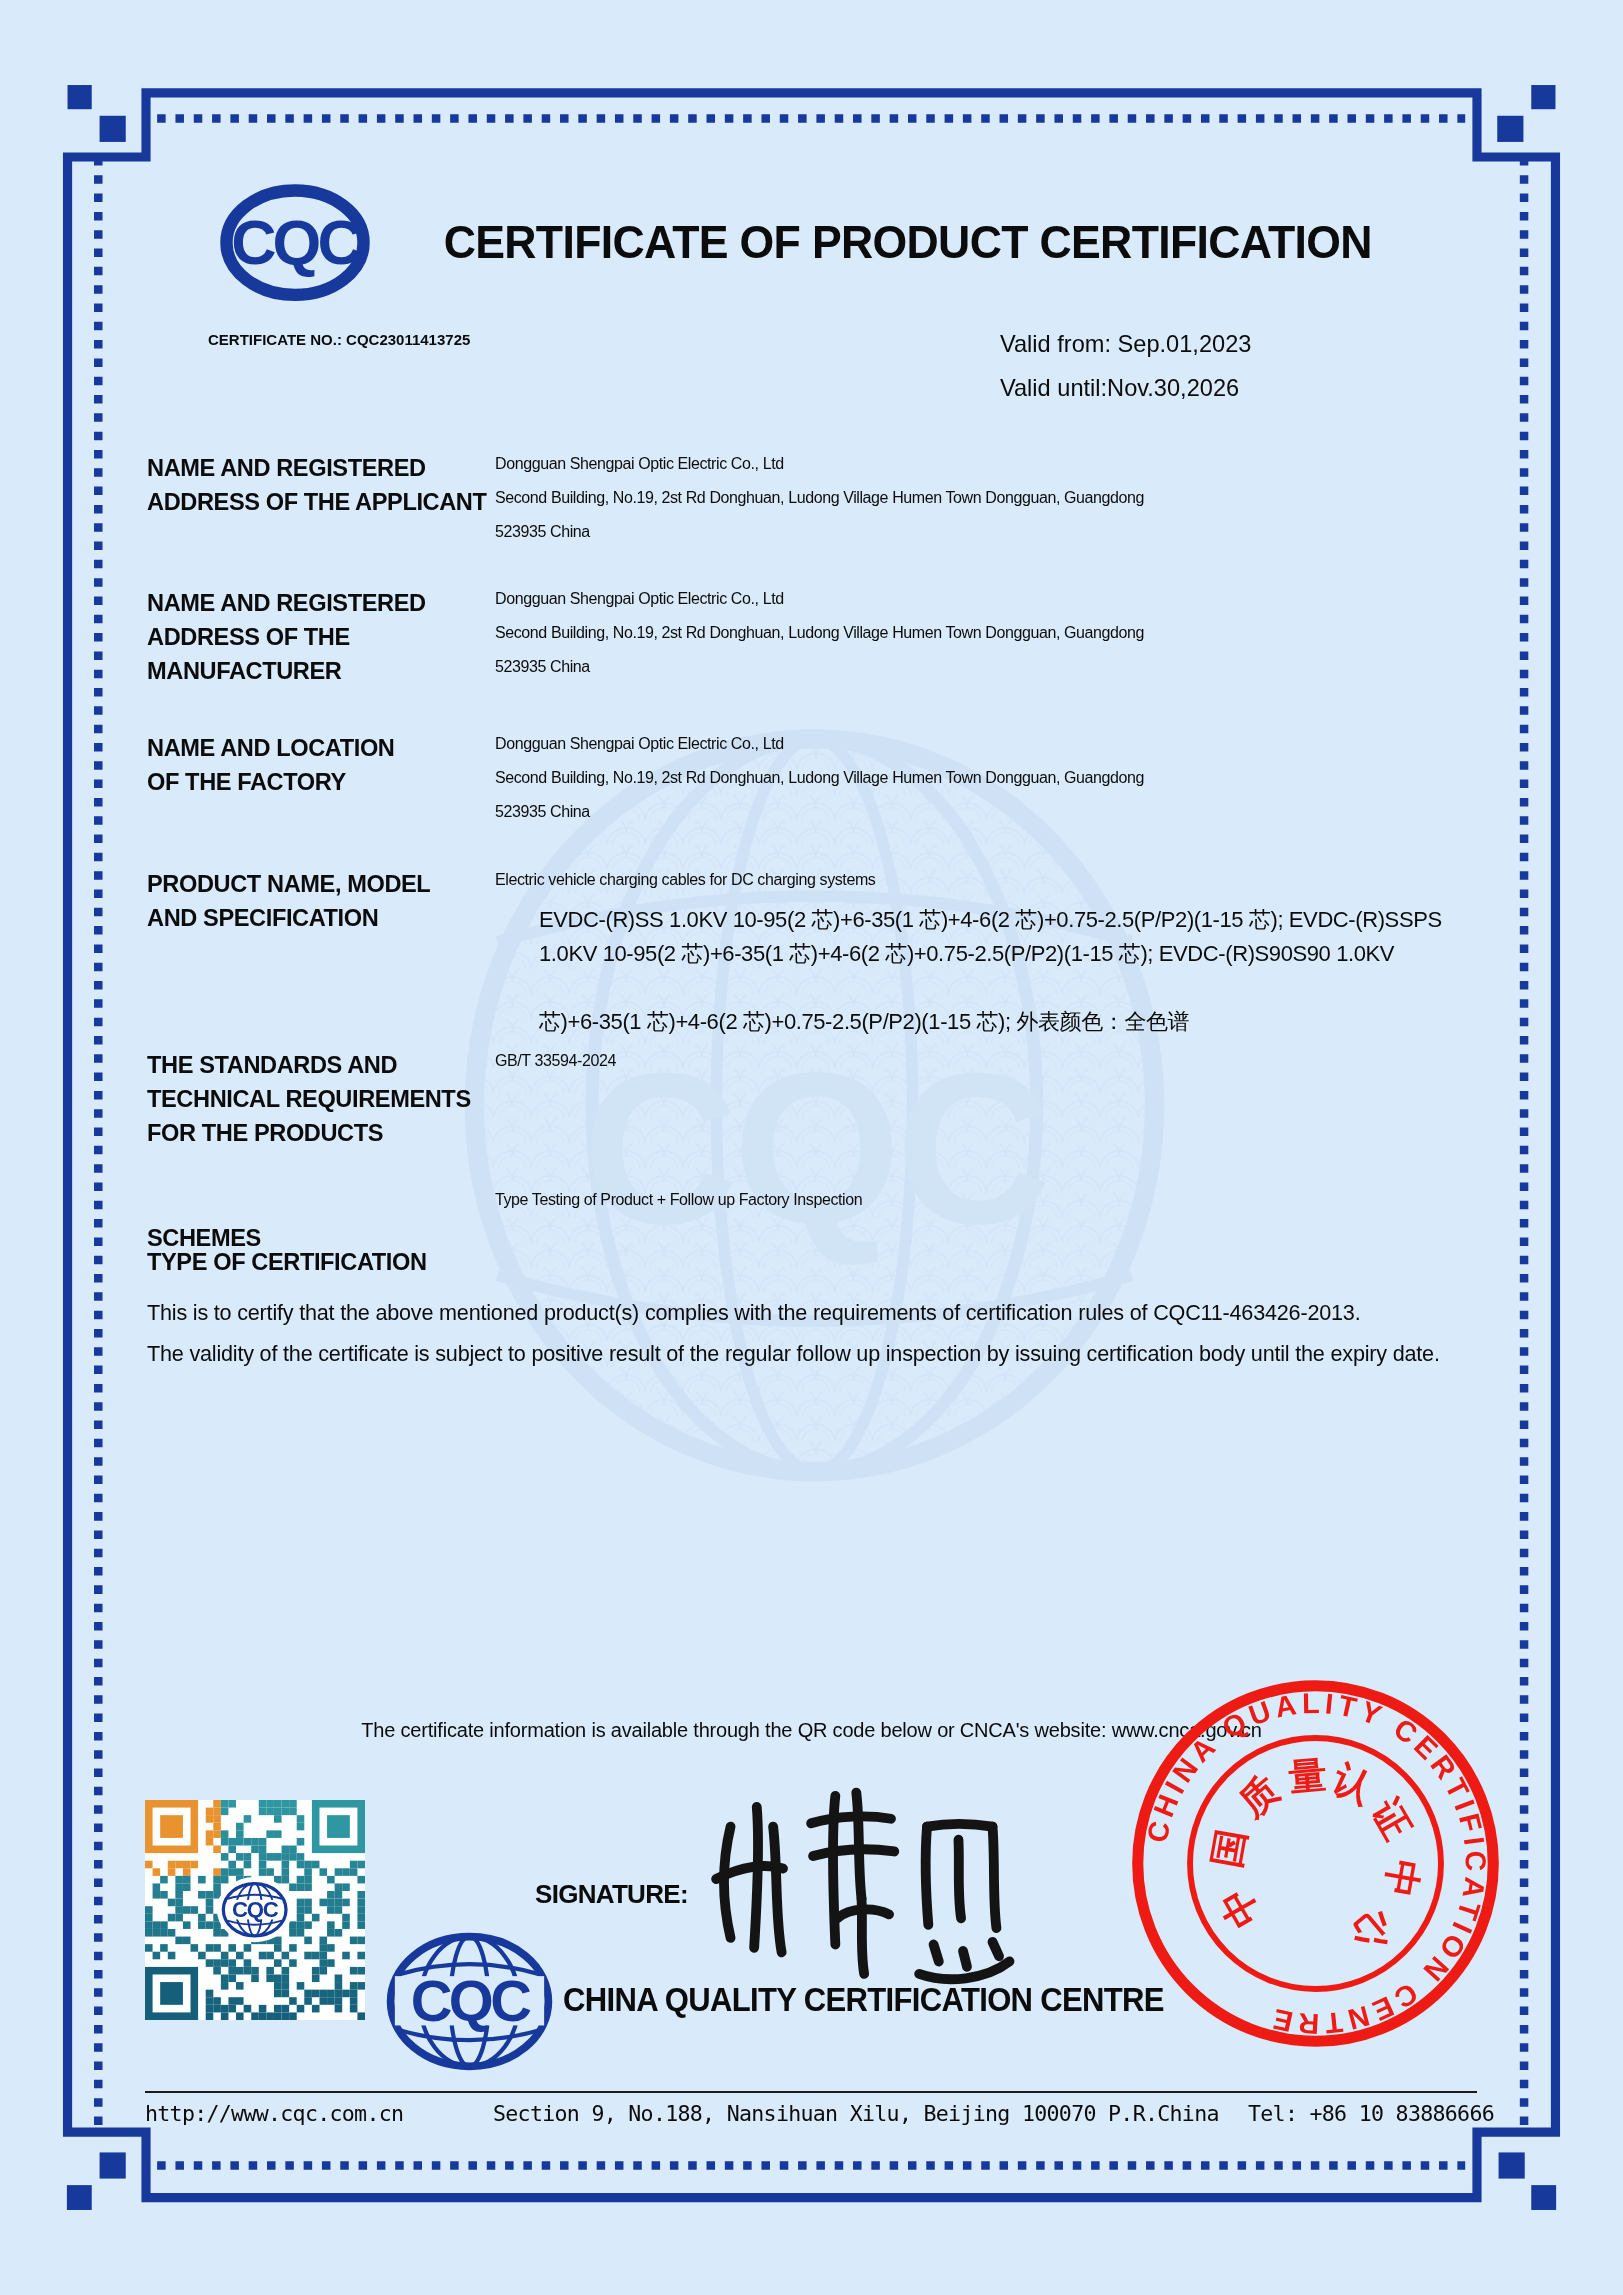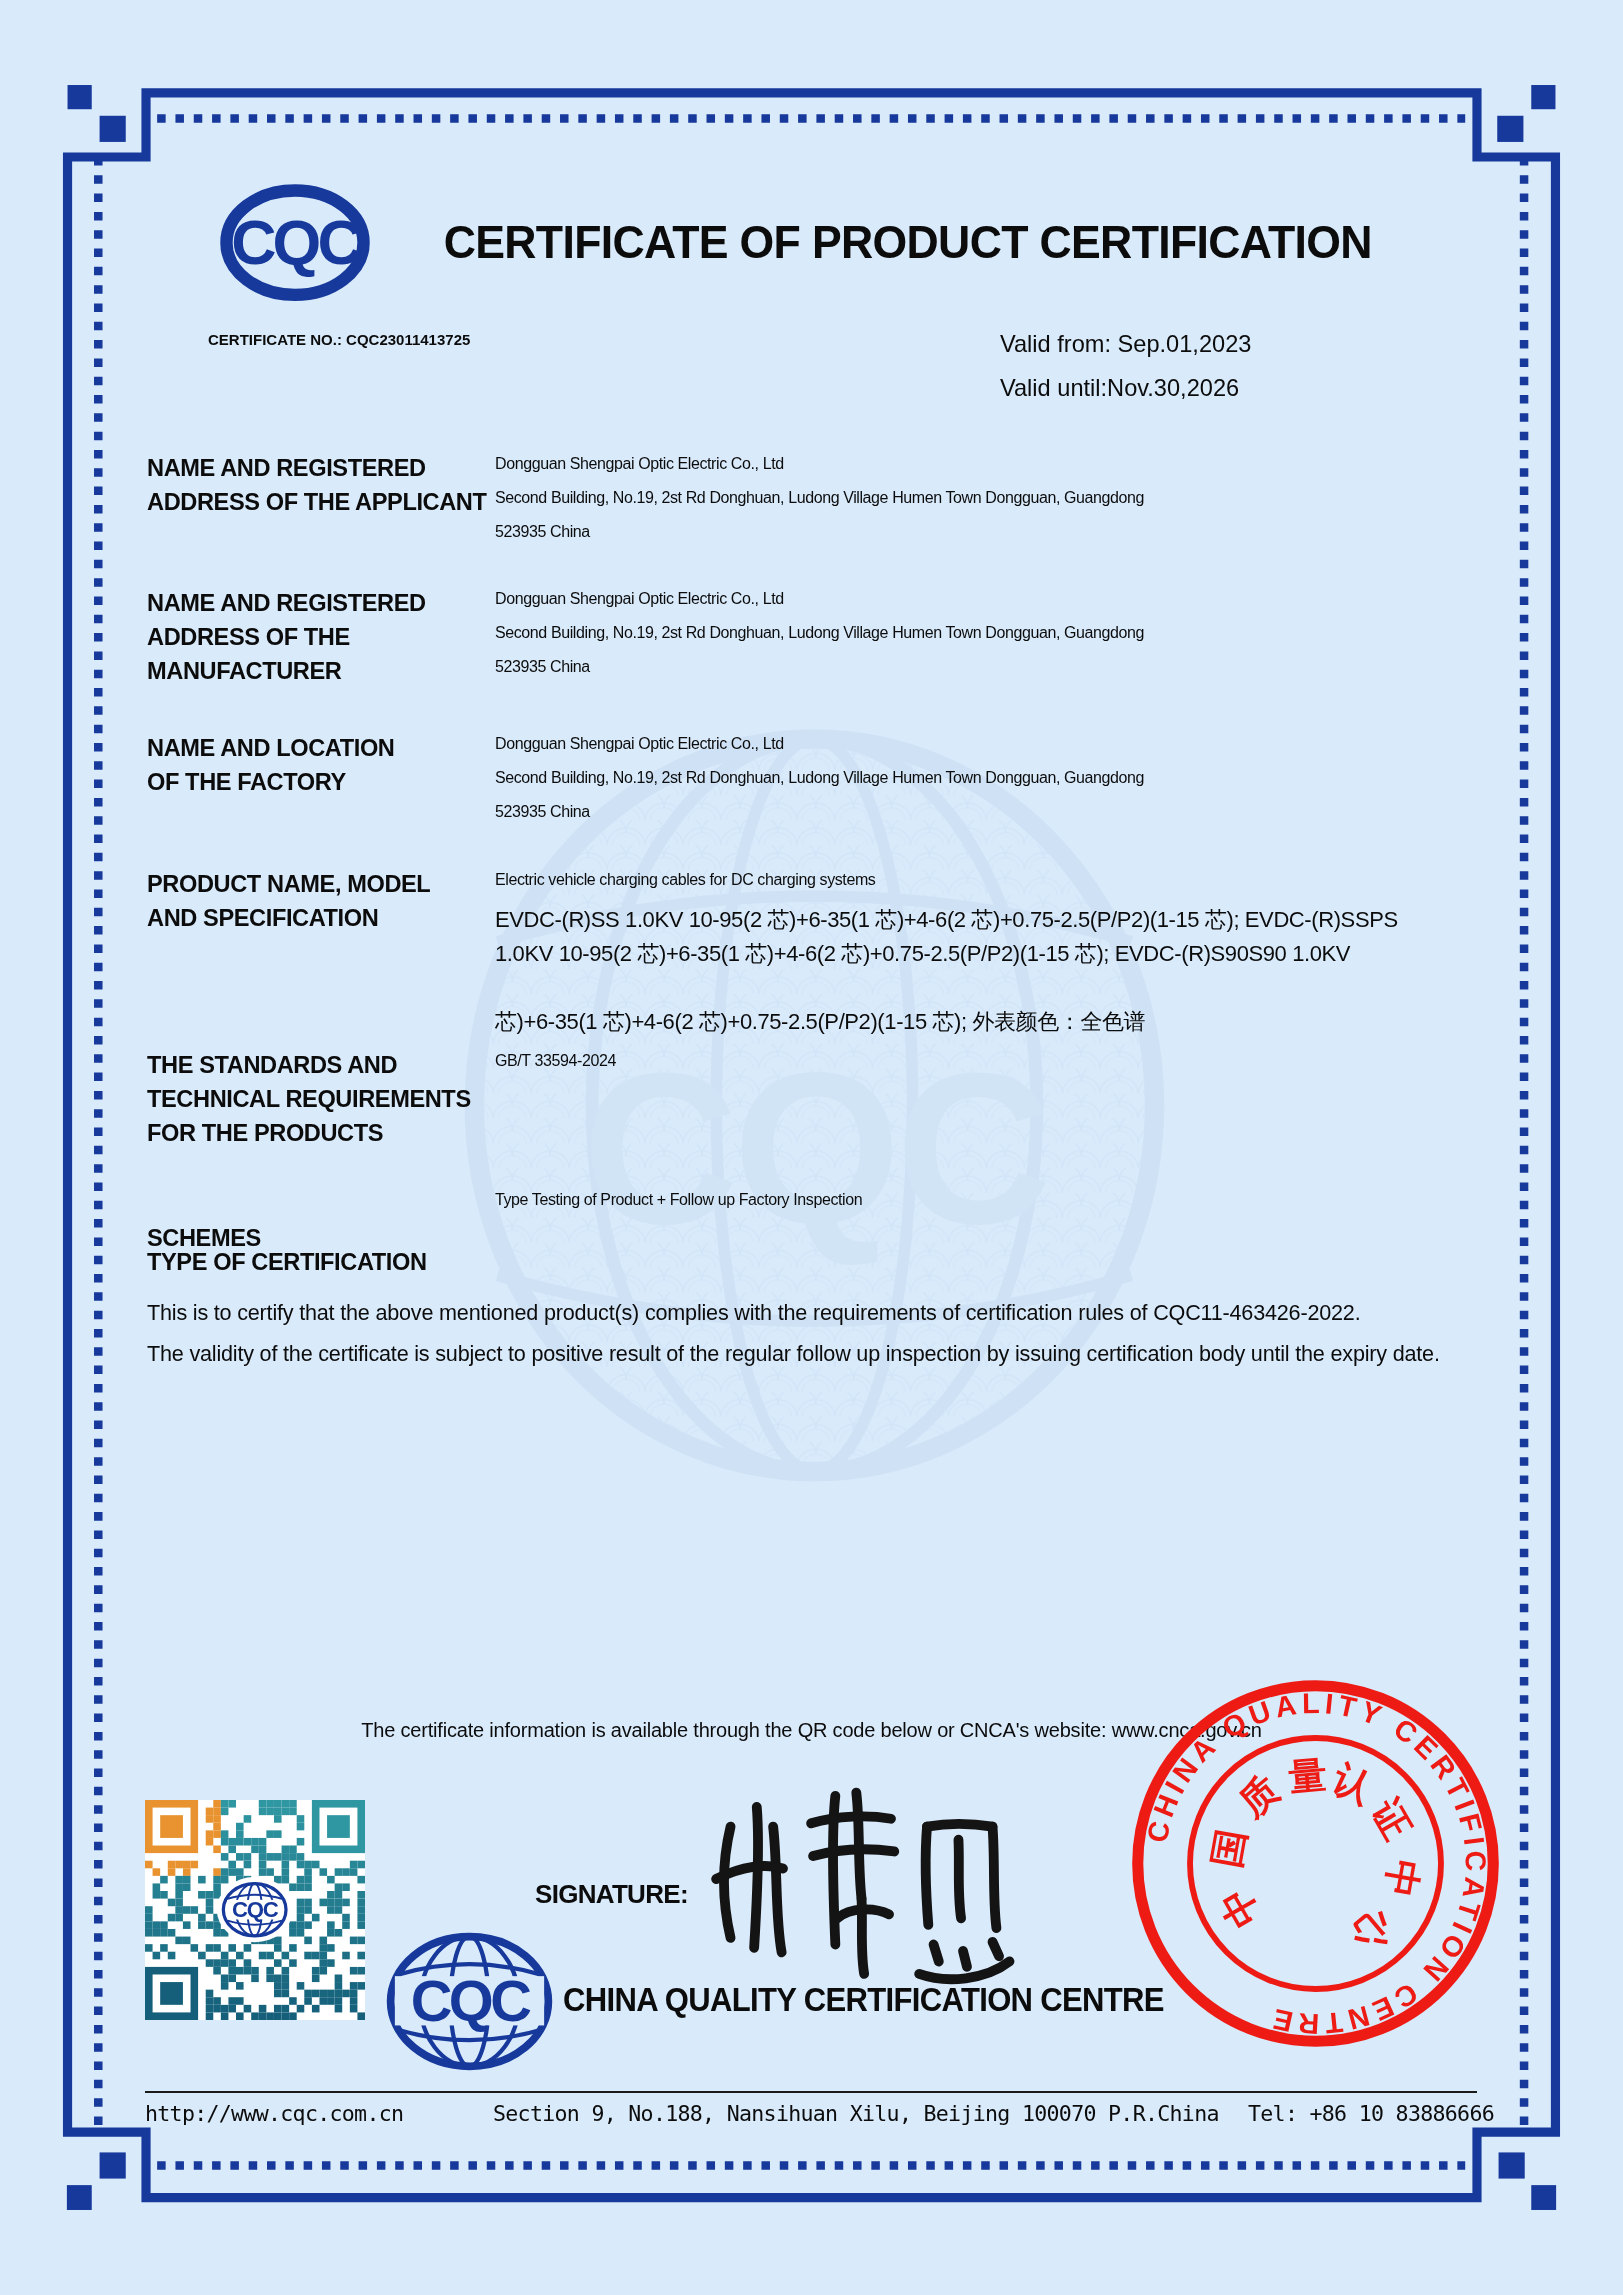--- a/index.html
+++ b/index.html
@@ -1,21 +1,21 @@
 <!DOCTYPE html>
 <html style="font-size:10.5px"><head>
 <meta charset="utf-8">
 <style>
   html,body{margin:0;padding:0;}
   #page{position:relative;width:1623px;height:2295px;background:#d9eafb;overflow:hidden;
         font-family:"Liberation Sans",sans-serif;color:#0c0c0c;}
   .abs{position:absolute;white-space:nowrap;}
   .lbl{font-weight:bold;font-size:23.6px;letter-spacing:-0.4px;}
   .val{font-size:16px;letter-spacing:-0.4px;}
-  .spec{font-size:22px;letter-spacing:-0.4px;}
+  .spec{font-size:22px;letter-spacing:-0.4px;margin-left:44px;}
   .statement{font-size:21.6px;letter-spacing:-0.2px;}
   #title{font-size:46px;font-weight:bold;letter-spacing:-0.7px;transform:scaleX(.97);transform-origin:left;
          width:981px;text-align:center;}
   .certline{font-size:15px;font-weight:bold;}
   .validline{font-size:23.6px;}
   .validline b{font-weight:normal;}
   #qr-note{left:0;right:0;text-align:center;font-size:20px;letter-spacing:-0.2px;}
   #sig-label{font-size:26px;font-weight:bold;letter-spacing:-0.7px;}
   #issuer-name{font-size:33px;font-weight:bold;letter-spacing:-0.7px;transform:scaleX(.94);transform-origin:left;}
   .footer{font-family:"DejaVu Sans Mono",monospace;font-size:21.6px;letter-spacing:-0.7px;}
@@ -110,21 +110,21 @@
 
   <div class="abs lbl" style="left:147px;top:1052px">THE STANDARDS AND</div>
   <div class="abs lbl" style="left:147px;top:1086px">TECHNICAL REQUIREMENTS</div>
   <div class="abs lbl" style="left:147px;top:1120px">FOR THE PRODUCTS</div>
   <div class="abs val" style="left:495px;top:1052px">GB/T 33594-2024</div>
 
   <div class="abs lbl" style="left:147px;top:1249px">TYPE OF CERTIFICATION</div>
   <div class="abs lbl" style="left:147px;top:1225px">SCHEMES</div>
   <div class="abs val" style="left:495px;top:1191px">Type Testing of Product + Follow up Factory Inspection</div>
 
-  <div class="abs statement" style="left:147px;top:1300px">This is to certify that the above mentioned product(s) complies with the requirements of certification rules of CQC11-463426-2022.</div>
+  <div class="abs statement" style="left:147px;top:1300px">This is to certify that the above mentioned product(s) complies with the requirements of certification rules of CQC11-463426-2013.</div>
   <div class="abs statement" style="left:147px;top:1341px">The validity of the certificate is subject to positive result of the regular follow up inspection by issuing certification body until the expiry date.</div>
 
   <div class="abs" id="qr-note" style="top:1719px">The certificate information is available through the QR code below or CNCA's website: www.cnca.gov.cn</div>
 
   <svg class="abs" id="qr-svg" style="left:145px;top:1800px" width="220" height="220" viewBox="0 0 337 337">
       <rect width="337" height="337" fill="#ffffff"></rect>
       <rect x="104.6" y="0.0" width="11.6" height="11.6" fill="#e8932f"></rect>
       <rect x="116.2" y="0.0" width="11.6" height="11.6" fill="#2f97a2"></rect>
       <rect x="127.8" y="0.0" width="11.6" height="11.6" fill="#2f97a2"></rect>
       <rect x="174.3" y="0.0" width="11.6" height="11.6" fill="#2f97a2"></rect>

